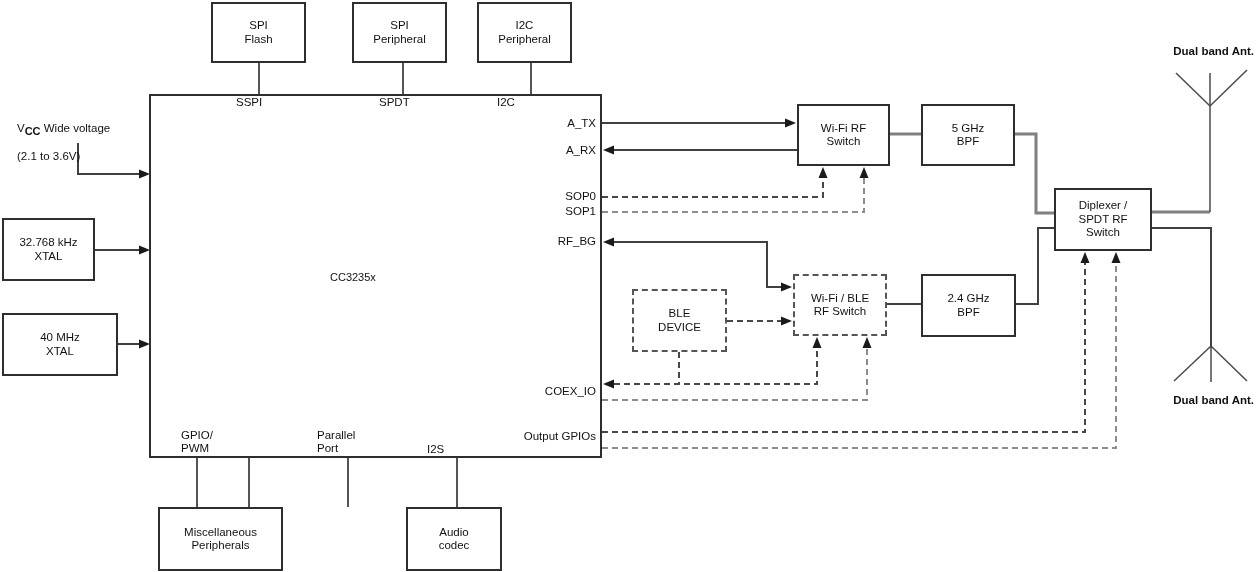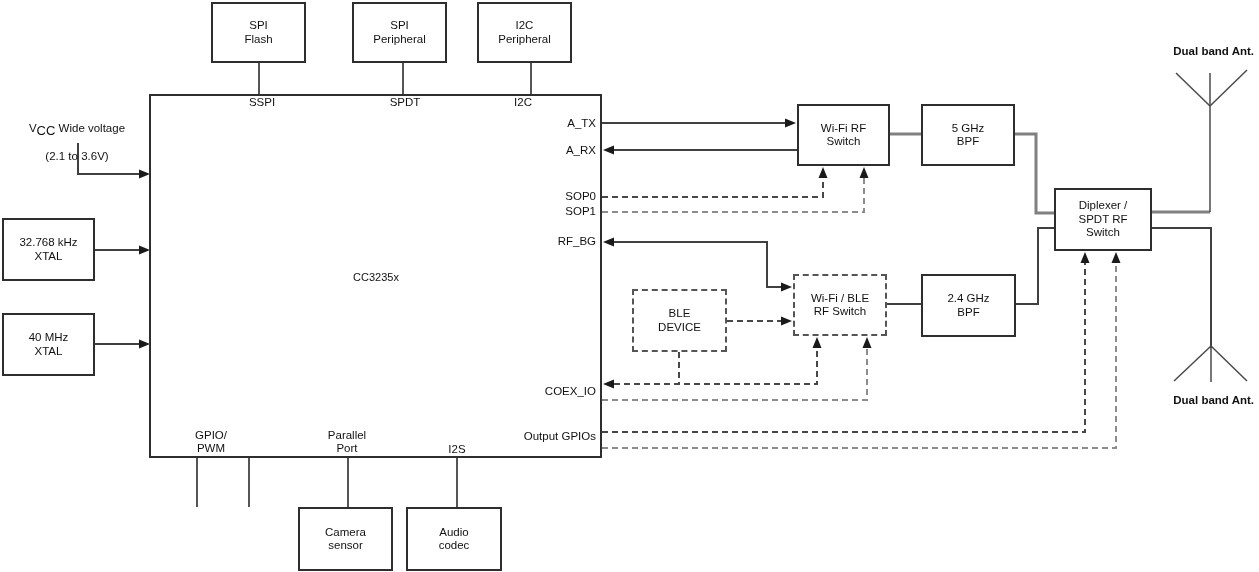--- a/index.html
+++ b/index.html
@@ -12,24 +12,24 @@
   .box{
     position:absolute;box-sizing:border-box;background:#fff;
     border:2px solid #2e2e2e;display:flex;align-items:center;justify-content:center;
     text-align:center;z-index:2;
   }
   .box span{white-space:pre-line;font-size:11.5px;line-height:13.5px;}
   .box.dashed{border-style:dashed;border-color:#555;}
   .lbl{
     position:absolute;font-size:11.5px;line-height:13px;white-space:pre-line;z-index:3;
   }
-  .lbl.ctr{text-align:center;}
+  .lbl.ctr{text-align:left;}
   .lbl.rt{text-align:right;font-weight:bold;}
   .pin-r{left:420px;width:176px;text-align:right;}
-  sub{font-size:13px;line-height:1;}
+  sub{font-size:11px;line-height:1;font-weight:bold;}
   .chip-label{font-size:11px;}
 </style>
 </head>
 <body>
 
 <div id="canvas">
 
   <svg id="wires" width="1259" height="572" viewBox="0 0 1259 572">
 
     <g fill="none" stroke="#404040" stroke-width="2">
@@ -116,28 +116,28 @@
       <span>I2C
 Peripheral</span>
     </div>
 
   <div class="box" style="left:149px;top:94px;width:453px;height:364px"></div>
 
   <div class="box" style="left:2px;top:218px;width:93px;height:63px">
       <span>32.768 kHz
 XTAL</span>
     </div>
-  <div class="box" style="left:2px;top:313px;width:93px;height:63px">
+  <div class="box" style="left:2px;top:313px;width:116px;height:63px">
       <span>40 MHz
 XTAL</span>
     </div>
 
-  <div class="box" style="left:298px;top:507px;width:95px;height:64px">
-      <span>Camera
-sensor</span>
+  <div class="box" style="left:158px;top:507px;width:125px;height:64px">
+      <span>Miscellaneous
+Peripherals</span>
     </div>
   <div class="box" style="left:406px;top:507px;width:96px;height:64px">
       <span>Audio
 codec</span>
     </div>
 
   <div class="box" style="left:797px;top:104px;width:93px;height:62px">
       <span>Wi-Fi RF
 Switch</span>
     </div>

